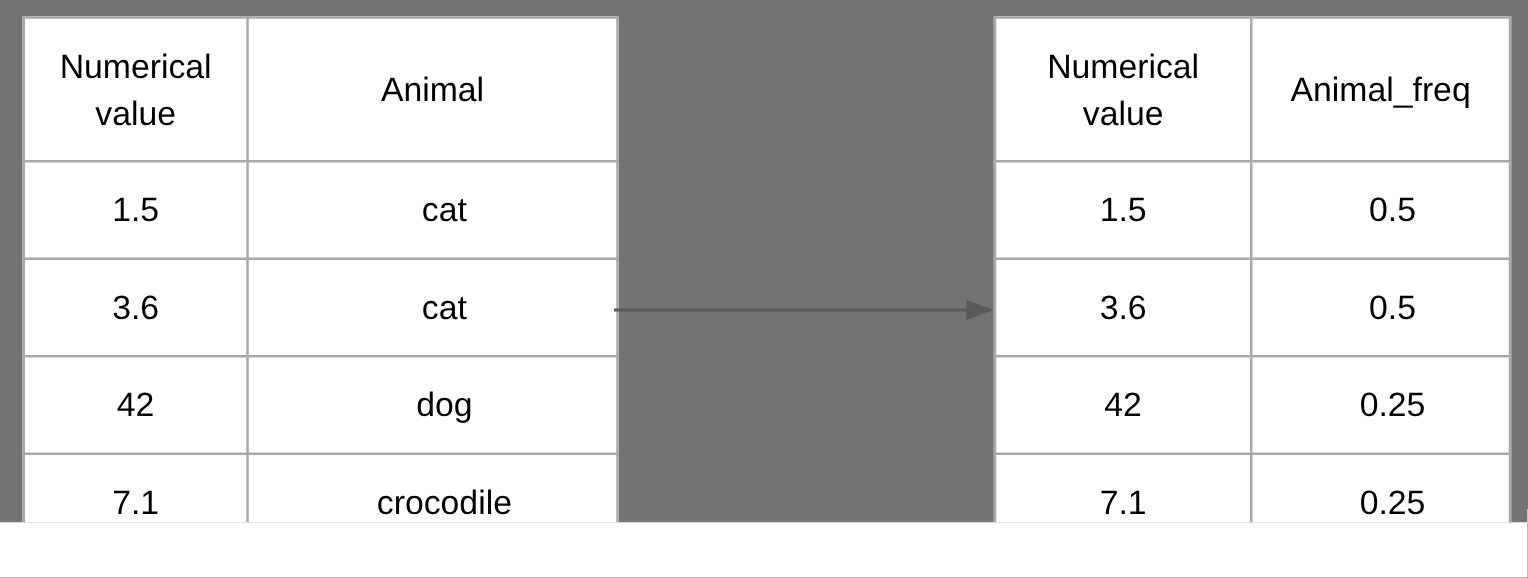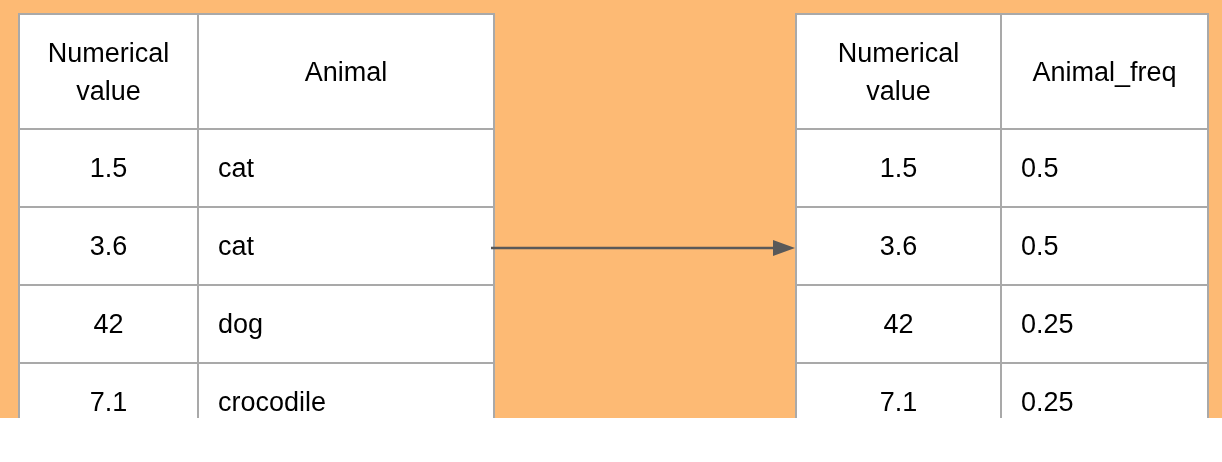--- a/index.html
+++ b/index.html
@@ -5,21 +5,21 @@
   * { margin: 0; padding: 0; box-sizing: border-box; }
   html, body {
     background: #ffffff;
     font-family: "Liberation Sans", "DejaVu Sans", sans-serif;
     color: #000000;
   }
   .canvas {
     position: relative;
     width: 1222px;
     height: 418px;
-    background: #fdba74;
+    background: #737373;
     overflow: hidden;
   }
   table.tbl {
     position: absolute;
     border-collapse: collapse;
     table-layout: fixed;
     background: #ffffff;
   }
   table.tbl th, table.tbl td {
     border: 2px solid #a9a9a9;
@@ -30,21 +30,21 @@
     overflow: hidden;
   }
   table.tbl th {
     text-align: center;
     line-height: 38px;
     padding: 0 8px;
     height: 115px;
   }
   table.tbl tr.data-row { height: 78px; }
   td.num-cell { text-align: center; padding: 0; }
-  td.cat-cell { text-align: left; padding-left: 19px; }
+  td.cat-cell { text-align: center; padding-left: 19px; }
 
   #left-table  { left: 18px;  top: 13px; width: 475px; }
   #right-table { left: 795px; top: 13px; width: 412px; }
 
   .connector {
     position: absolute;
     left: 491px;
     top: 190px;
     width: 304px;
     height: 75px;

